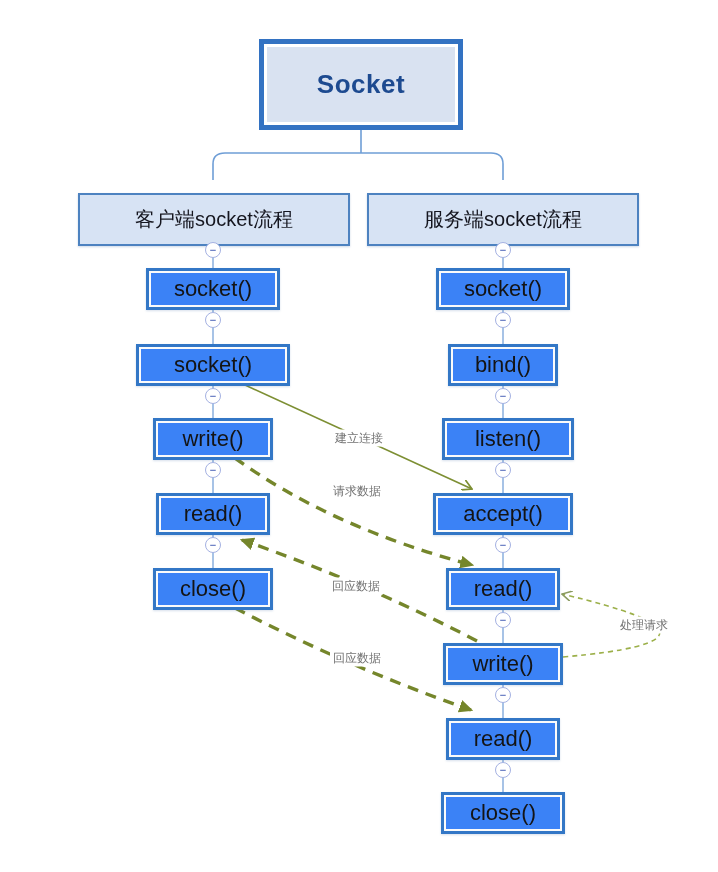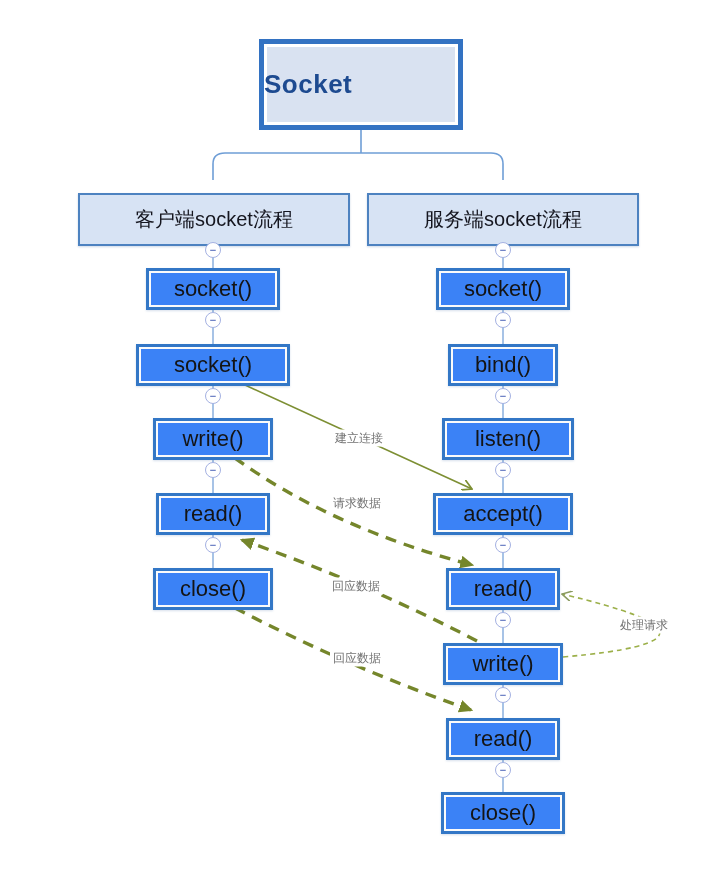--- a/index.html
+++ b/index.html
@@ -7,21 +7,21 @@
     position:relative;width:718px;height:872px;background:#ffffff;overflow:hidden;
     font-family:"Liberation Sans","DejaVu Sans",sans-serif;
   }
   svg.layer{position:absolute;left:0;top:0;width:718px;height:872px;}
 
   
   .root-box{
     position:absolute;left:259px;top:39px;width:204px;height:91px;
     box-sizing:border-box;border:5px solid #3372c2;background:#d9e2f1;
     box-shadow:inset 0 0 0 3px #ffffff;
-    display:flex;align-items:center;justify-content:flex-start;
+    display:flex;align-items:center;justify-content:center;
   }
   .root-box span{font-size:26px;font-weight:bold;color:#1d4a90;letter-spacing:.5px;}
 
   
   .hdr{
     position:absolute;top:180px;width:272px;height:53px;box-sizing:border-box;
     border:2px solid #4d82c0;background:#d7e3f4;
     display:flex;align-items:center;justify-content:center;
     box-shadow:0 1px 2px rgba(60,100,160,.25);
     margin-top:13px;
@@ -177,18 +177,18 @@
       <span>−</span>
     </div>
   <div class="toggle" style="left:495px;top:687px">
       <span>−</span>
     </div>
   <div class="toggle" style="left:495px;top:762px">
       <span>−</span>
     </div>
 
   <div class="elabel" style="left:359px;top:438px">建立连接</div>
-  <div class="elabel" style="left:357px;top:503px">请求数据</div>
+  <div class="elabel" style="left:357px;top:491px">请求数据</div>
   <div class="elabel" style="left:356px;top:586px">回应数据</div>
   <div class="elabel" style="left:357px;top:658px">回应数据</div>
   <div class="elabel" style="left:644px;top:625px">处理请求</div>
 
 </div>
 
 </body></html>

